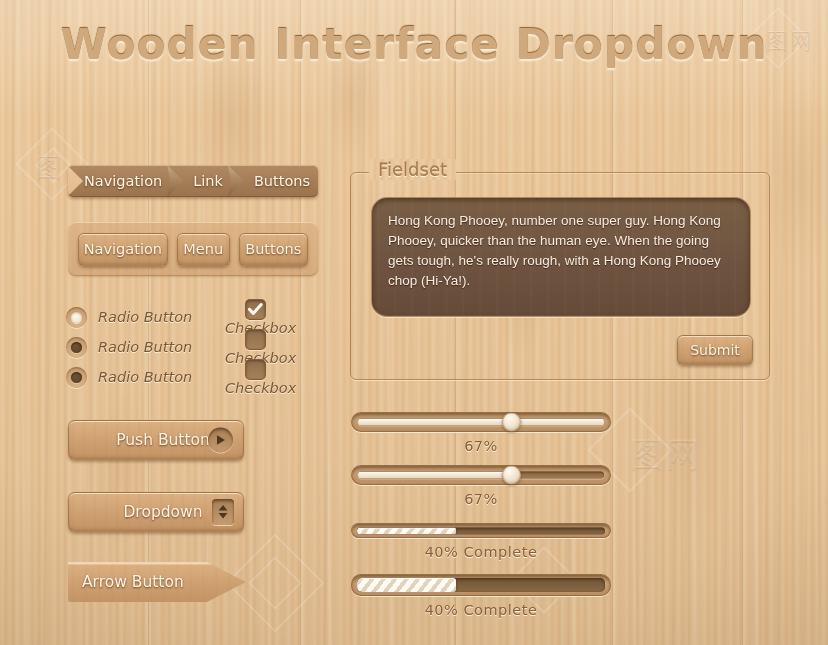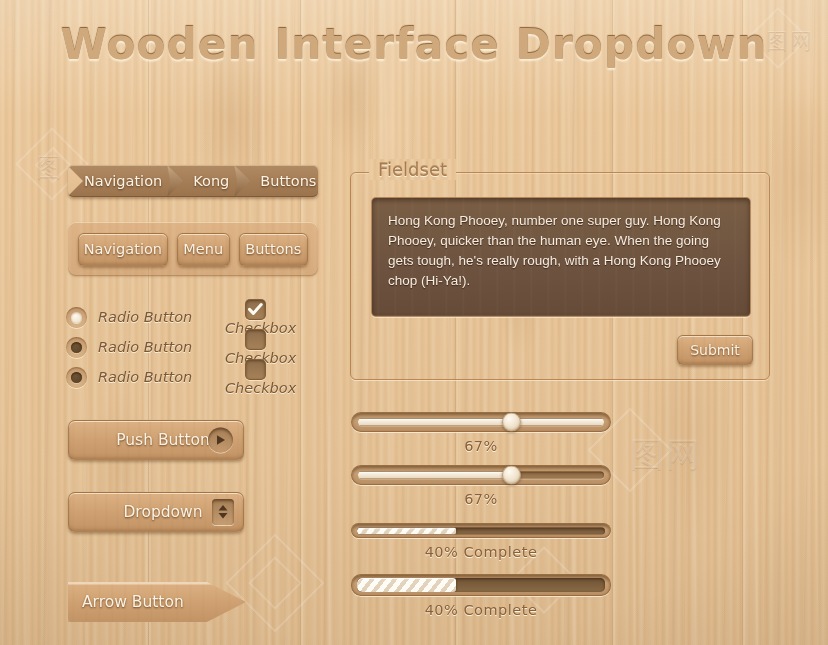--- a/index.html
+++ b/index.html
@@ -305,21 +305,20 @@
     display: flex; align-items: center;
     padding-left: 14px;
     background: linear-gradient(180deg, #dcb183 0%, #d0a273 48%, #c29365 100%);
     clip-path: polygon(0 0, 78% 0, 100% 50%, 78% 100%, 0 100%);
     filter: drop-shadow(0 2px 3px rgba(98,62,26,.45));
     color: #fdf3e4;
     text-shadow: 0 1px 2px rgba(86,52,20,.85);
     font-size: 15.5px;
     cursor: pointer;
     border-radius: 5px 0 0 5px;
-    margin-top: 20px;
   }
   #arrow-button::before {
     content: "";
     position: absolute; inset: 0;
     background:
       linear-gradient(180deg, rgba(255,246,226,.55) 0 2px, rgba(255,255,255,0) 3px),
       repeating-linear-gradient(90deg,
         rgba(255,255,255,0) 0 4px, rgba(150,105,60,.06) 5px, rgba(255,255,255,0) 7px 13px);
     pointer-events: none;
   }
@@ -343,21 +342,21 @@
     text-shadow: 0 1px 0 rgba(255,248,230,.9), 0 -1px 0 rgba(120,78,34,.35);
     background:
       repeating-linear-gradient(90deg,
         #e9c79c 0px, #edcda4 3px, #e5c092 6px, #ecca9f 10px,
         #e3bd8e 13px, #eccfa6 17px, #e7c397 21px, #e9c79c 26px);
   }
   #textarea {
     position: absolute;
     left: 20px; top: 24px;
     width: 380px; height: 120px;
-    border-radius: 5px;
+    border-radius: 16px;
     padding: 13px 16px;
     background: linear-gradient(180deg, #7a5e45 0%, #6e5440 55%, #654b38 100%);
     border: 1px solid rgba(196,150,104,.80);
     box-shadow:
       inset 0 2px 5px rgba(48,28,12,.60),
       inset 0 -1px 0 rgba(200,160,116,.20),
       0 1px 0 rgba(255,246,226,.55);
     color: #f6ece0;
     font-family: "Liberation Sans", sans-serif;
     font-size: 13.5px;
@@ -487,21 +486,21 @@
   <div class="wm" style="left:630px; top:432px; font-size:34px;">图网</div>
 
   <div class="wm-diamond" style="left:520px; top:556px; width:48px; height:48px;"></div>
 
   <div class="wood-vignette"></div>
 
   <h1 id="title">Wooden Interface Dropdown</h1>
 
   <nav id="breadcrumb">
     <span class="crumb">Navigation</span>
-    <span class="crumb">Kong</span>
+    <span class="crumb">Link</span>
     <span class="crumb">Buttons</span>
   </nav>
 
   <nav id="navbar">
     <div class="wbtn" id="nav-navigation">
       <span>Navigation</span>
     </div>
     <div class="wbtn" id="nav-menu">
       <span>Menu</span>
     </div>

